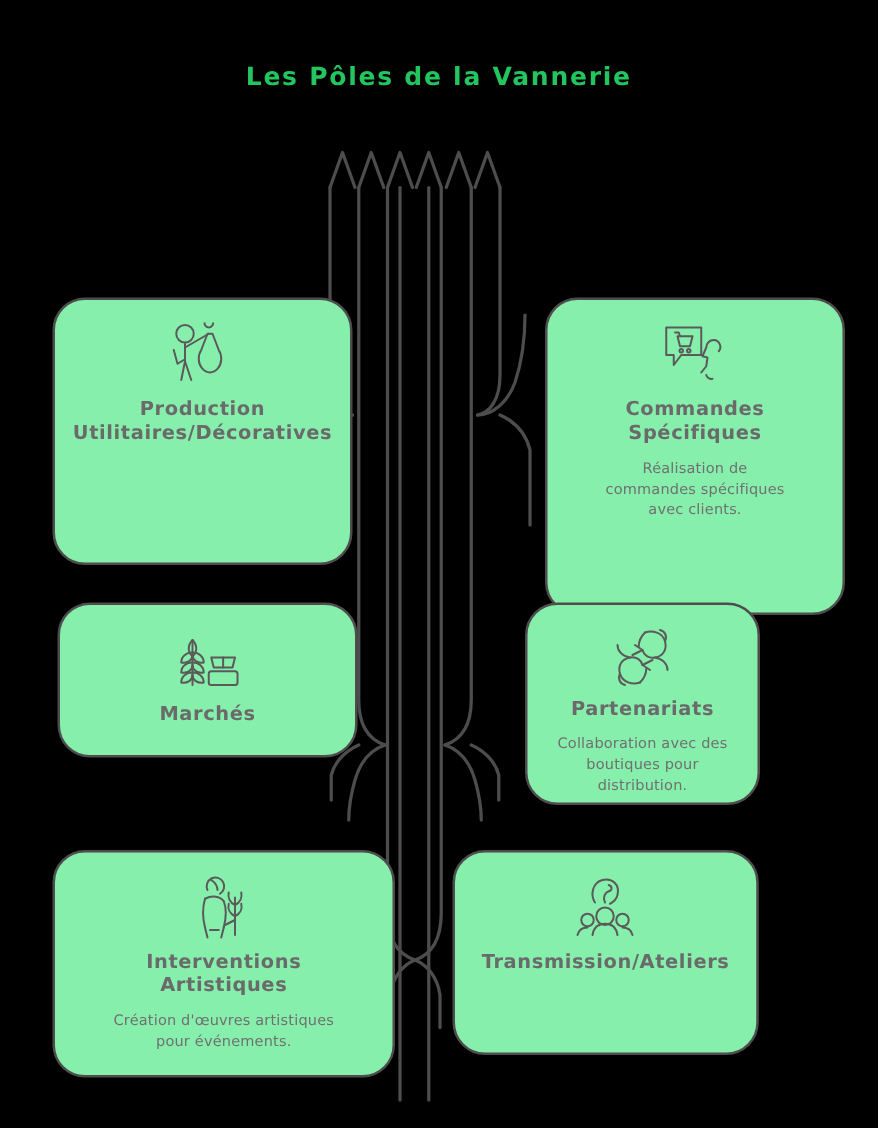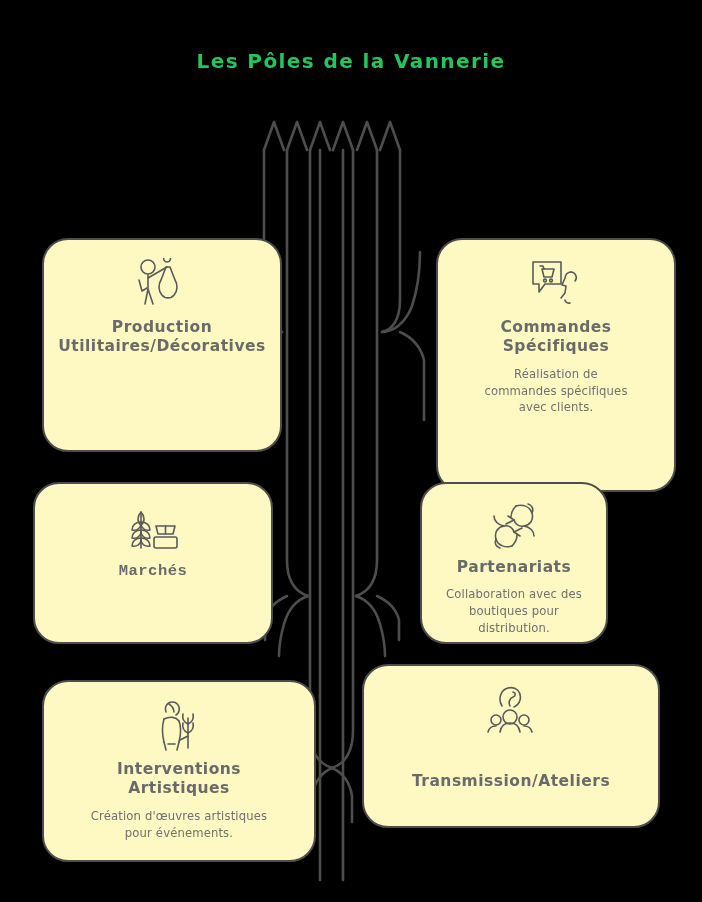--- a/index.html
+++ b/index.html
@@ -27,21 +27,21 @@
   #wires{position:absolute;left:0;top:0;width:702px;height:902px;pointer-events:none;}
   #wires path, #wires polyline{fill:none;stroke:#4d4d4d;stroke-width:2.6;
      stroke-linecap:round;stroke-linejoin:round;}
 
   
   .card{
     position:absolute;
     box-sizing:border-box;
     border:2.6px solid #4d4d4d;
     border-radius:26px;
-    background:#fef9c3;
+    background:#86efac;
     display:flex;flex-direction:column;align-items:center;
     text-align:center;
     padding:16px 14px 14px;
     overflow:hidden;
   }
   .card .ico{height:56px;display:flex;align-items:center;justify-content:center;margin-bottom:6px;}
   .card .ico svg{display:block;}
   .card .ico svg *{fill:none;stroke:#5a5a5a;stroke-width:1.6;
      stroke-linecap:round;stroke-linejoin:round;}
   .card h3{
@@ -58,24 +58,24 @@
     font-size:11.6px;
     line-height:1.45;
     letter-spacing:.15px;
     color:#707070;
     white-space:pre-line;
   }
 
   
   #card-0{left:42px;  top:238px; width:240px; height:214px;}
   #card-1{left:436px; top:238px; width:240px; height:254px;}
-  #card-2{left:33px;  top:482px; width:240px; height:162px;font-family:Liberation Mono, monospace;}
+  #card-2{left:46px;  top:482px; width:240px; height:124px;}
   #card-3{left:420px; top:482px; width:188px; height:162px;}
   #card-4{left:42px;  top:680px; width:274px; height:182px;}
-  #card-5{left:362px; top:664px; width:298px; height:164px;gap:28px;}
+  #card-5{left:362px; top:680px; width:245px; height:164px;}
 </style>
 </head>
 <body>
 
 <div id="stage">
 
   <div class="title">Les Pôles de la Vannerie</div>
 
   <svg id="wires" viewBox="0 0 702 902" xmlns="http://www.w3.org/2000/svg">
 

